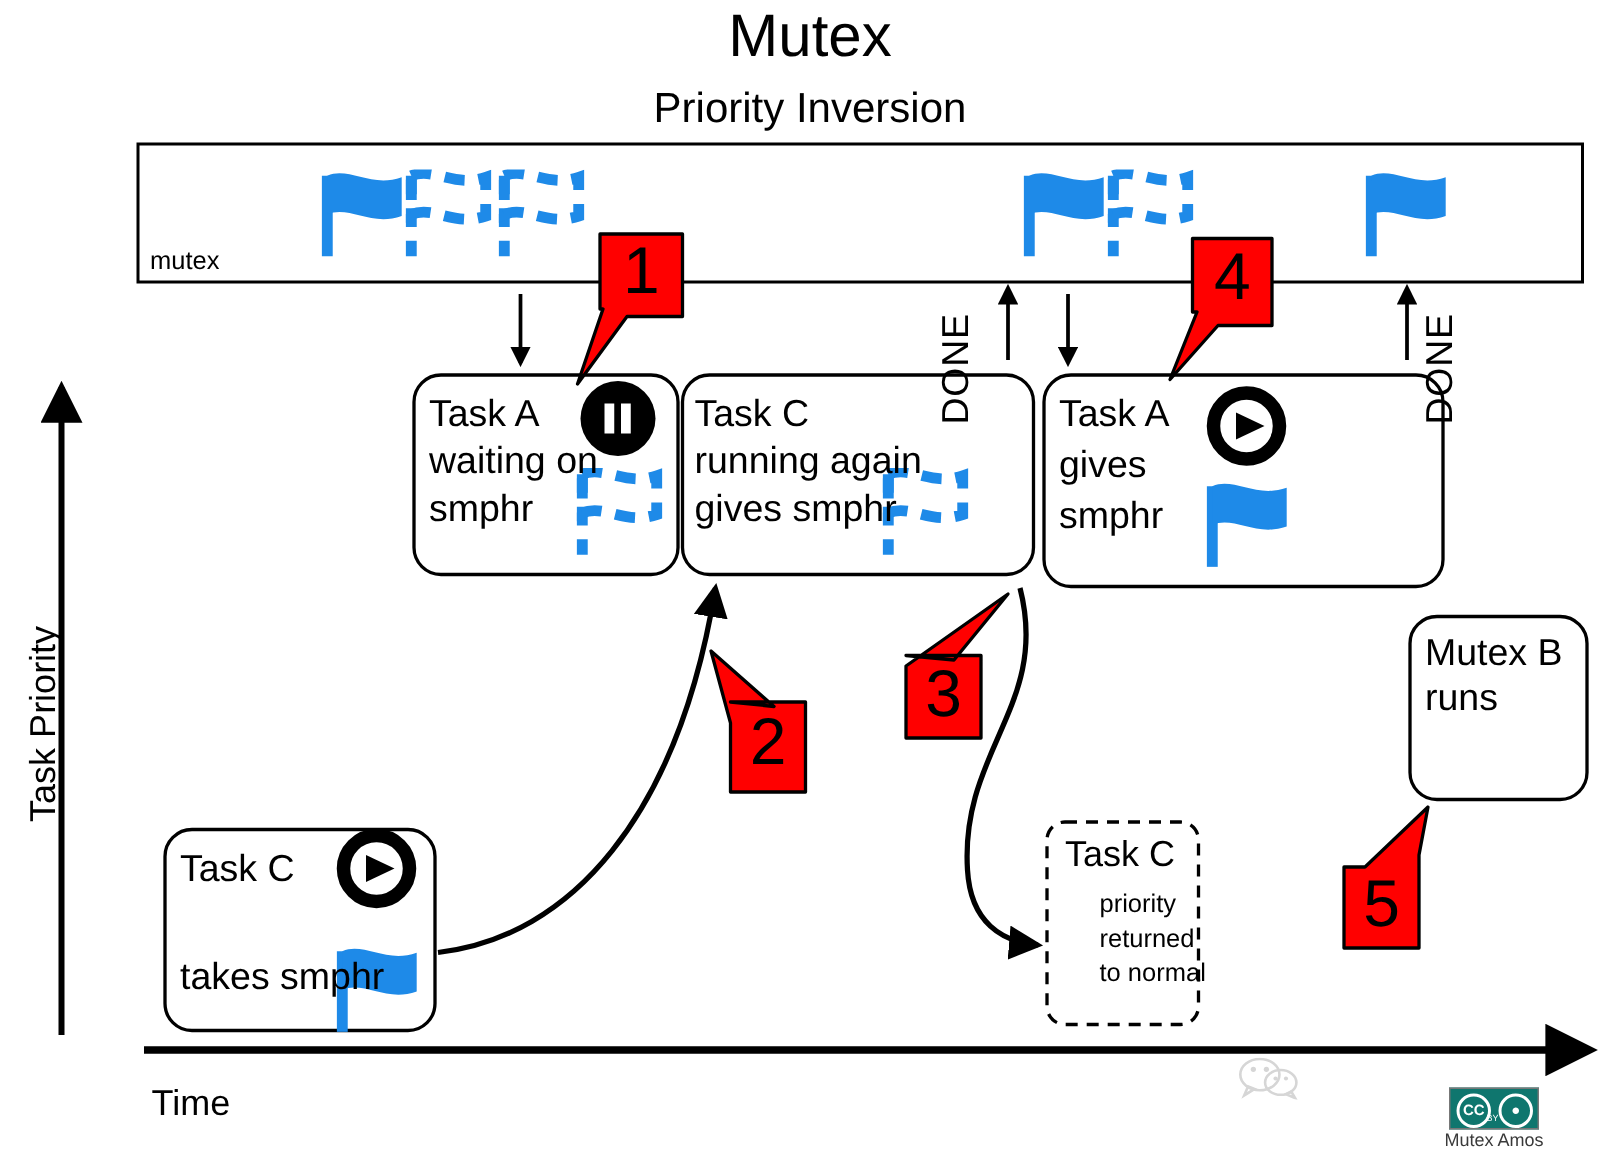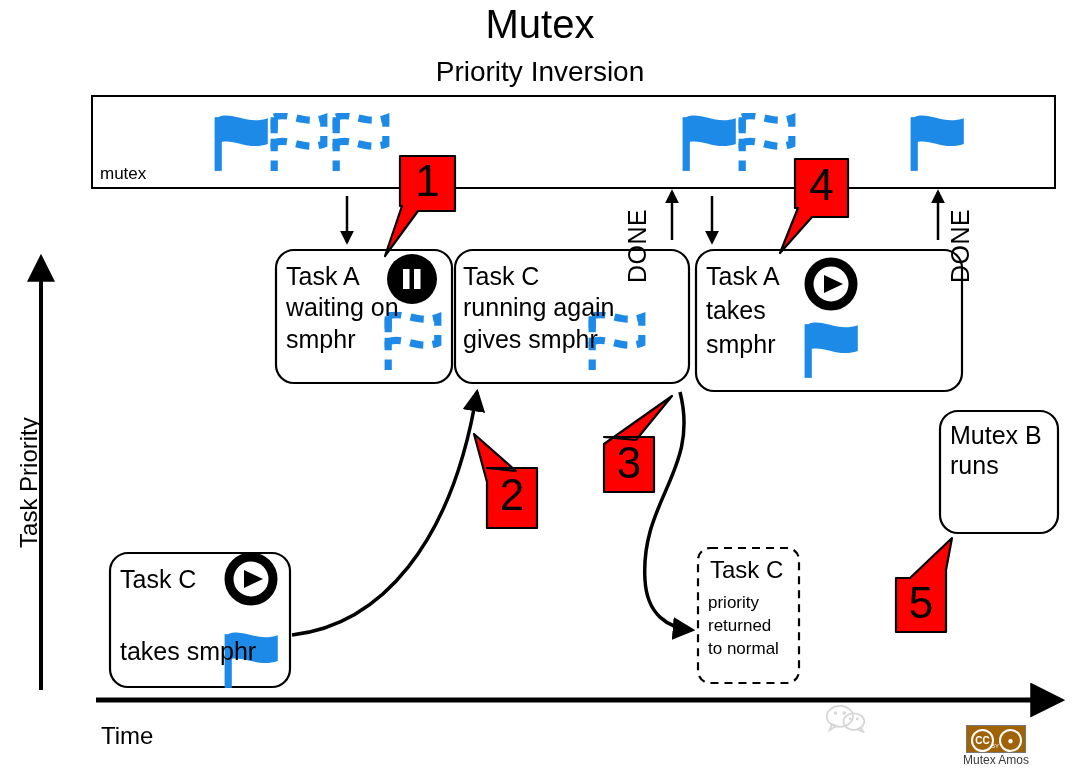--- a/index.html
+++ b/index.html
@@ -17,33 +17,33 @@
   .card-line{font-size:25px;}
   .done-label{font-size:25px;letter-spacing:0.5px;}
 
   #y-axis-label{left:-56px;top:470px;width:170px;text-align:center;font-size:24px;
                 transform:rotate(-90deg);transform-origin:50% 50%;}
   #x-axis-label{left:101px;top:723px;font-size:24px;}
 
   #inherit-note{left:265px;top:421px;width:200px;text-align:center;font-size:22px;line-height:1.25;}
 
   #taskc-norm-title{left:710px;top:557px;font-size:24px;}
-  #taskc-norm-body{left:708px;top:592px;font-size:17px;line-height:1.35;}
+  #taskc-norm-body{left:733px;top:592px;font-size:17px;line-height:1.35;}
 
   #taskb-l1{left:950px;top:422px;font-size:25px;}
   #taskb-l2{left:950px;top:452px;font-size:25px;}
 
   .callout-num{position:absolute;font-size:44px;color:#000;text-align:center;}
 
   
   #wm{position:absolute;left:826px;top:703px;width:250px;height:70px;}
   #wm-text{position:absolute;left:44px;top:2px;font-size:25px;color:#cfcfcf;
            font-family:"DejaVu Sans",sans-serif;letter-spacing:0.5px;}
   #wm-chat{position:absolute;left:0px;top:2px;width:40px;height:28px;}
-  #cc-badge{position:absolute;left:140px;top:22px;width:58px;height:26px;background:#a16207;
+  #cc-badge{position:absolute;left:140px;top:22px;width:58px;height:26px;background:#0f766e;
             border:1px solid #777;}
   #cc-by{position:absolute;left:140px;top:40px;width:58px;text-align:center;font-size:6px;color:#fff;}
   #cc-name{position:absolute;left:118px;top:50px;width:104px;text-align:center;font-size:12px;color:#3a3a3a;}
   .cc-circ{position:absolute;top:3px;width:19px;height:19px;border:2px solid #fff;border-radius:50%;
            color:#fff;font-size:10px;font-weight:bold;text-align:center;line-height:19px;}
 </style>
 </head>
 <body>
 
 <div id="stage">
@@ -162,21 +162,21 @@
   <div class="txt card-title" style="left:286px;top:263px;">Task A</div>
   <div class="txt card-line" style="left:286px;top:294px;">waiting on</div>
   <div class="txt card-line" style="left:286px;top:326px;">smphr</div>
 
   <div class="txt card-title" style="left:463px;top:263px;">Task C</div>
   <div class="txt card-line" style="left:463px;top:294px;">running again</div>
   <div class="txt card-line" style="left:463px;top:326px;">gives smphr</div>
   <div class="txt done-label" style="left:624px;top:283px;transform:rotate(-90deg);transform-origin:0 0;">DONE</div>
 
   <div class="txt card-title" style="left:706px;top:263px;">Task A</div>
-  <div class="txt card-line" style="left:706px;top:297px;">takes</div>
+  <div class="txt card-line" style="left:706px;top:297px;">gives</div>
   <div class="txt card-line" style="left:706px;top:331px;">smphr</div>
   <div class="txt done-label" style="left:947px;top:283px;transform:rotate(-90deg);transform-origin:0 0;">DONE</div>
 
   <div class="txt card-title" style="left:120px;top:566px;">Task C</div>
   <div class="txt card-line" style="left:120px;top:598px;margin-top:40px;">takes smphr</div>
 
   <div class="txt" id="taskb-l1">Mutex B</div>
   <div class="txt" id="taskb-l2">runs</div>
 
   <div class="txt" id="taskc-norm-title">Task C</div>

